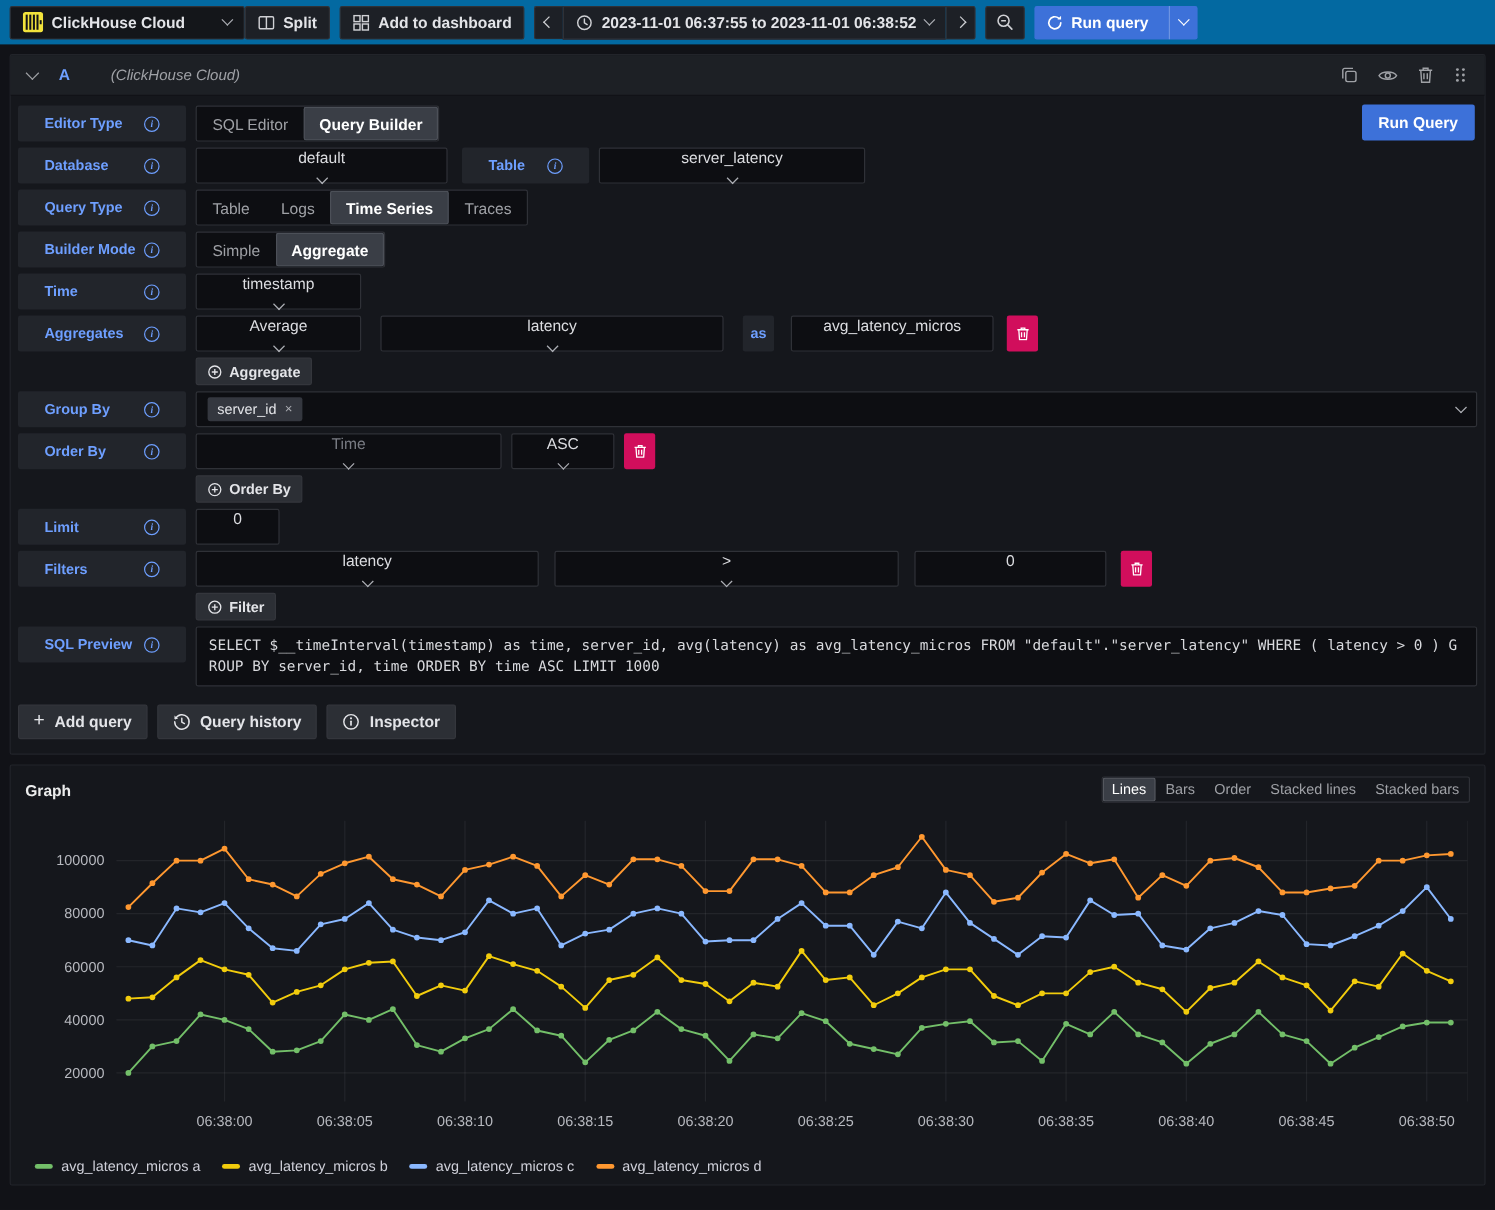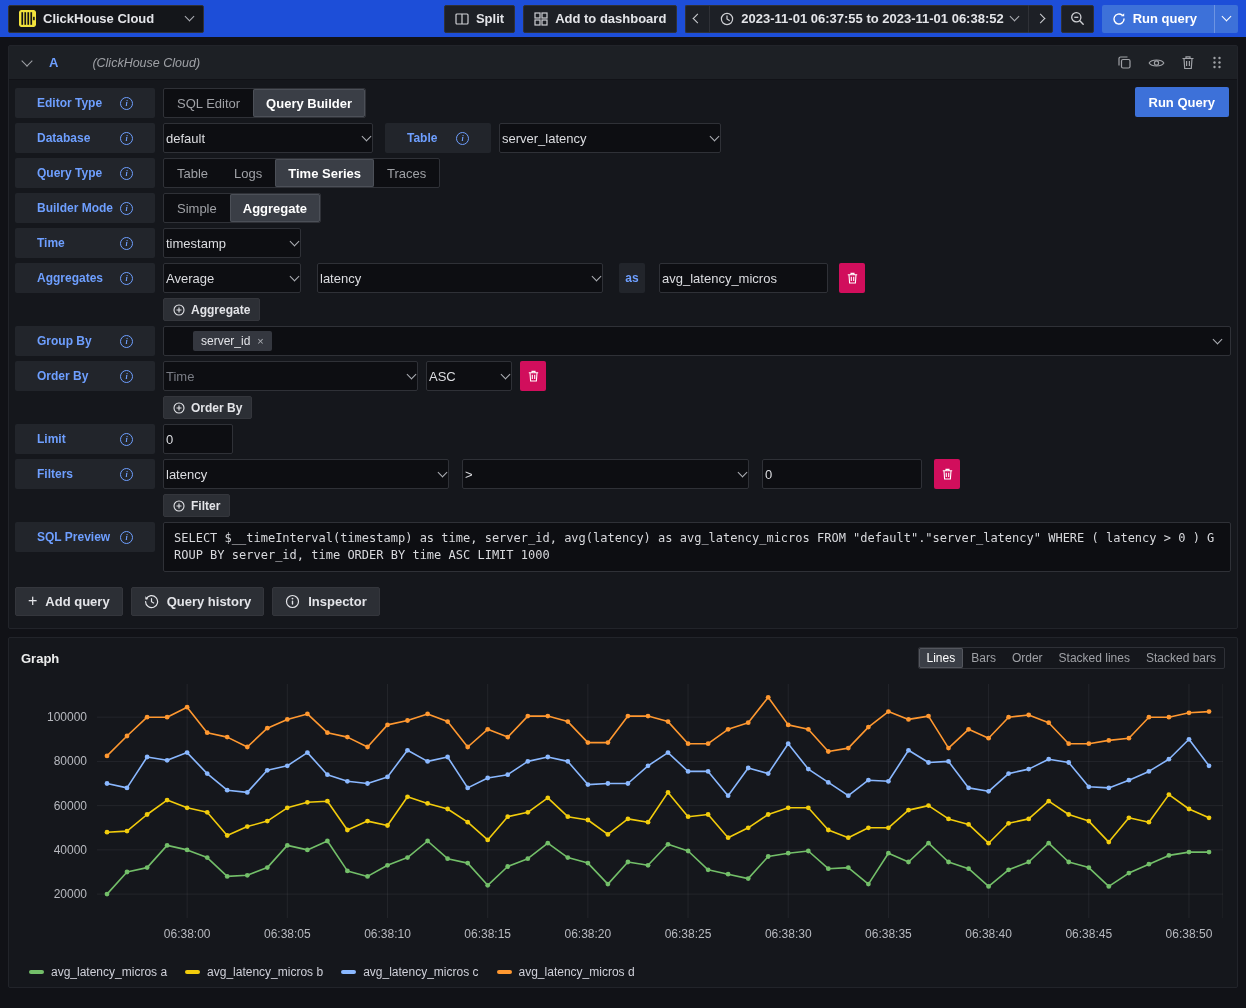--- a/index.html
+++ b/index.html
@@ -6,22 +6,22 @@
   html,body { margin:0; padding:0; overflow:hidden; }
   body {
     width:1246px; height:1008px;
     background:#111217;
     font-family:"Liberation Sans", sans-serif;
     color:#d8d9dd; font-size:13px;
   }
   svg { display:block; }
 
   
-  .topbar { height:37px; background:#1d4ed8; display:flex; align-items:center;
-            justify-content:space-between; padding:0 8px; }
+  .topbar { height:37px; background:#0369a1; display:flex; align-items:center;
+            padding:0 8px; }
   .btn { display:inline-flex; align-items:center; gap:7px; height:28px; padding:0 10px;
          background:#1d2026; border:1px solid #2f3137; border-radius:2px;
          color:#e3e4e8; font-size:13px; font-weight:600; cursor:pointer; white-space:nowrap; }
   .icon-btn { padding:0 8px; }
   .ds-picker { width:196px; justify-content:flex-start; background:#14161a; font-weight:600;}
   .ds-picker .flex-fill { flex:1; }
   .chlogo { width:17px; height:17px; border-radius:2px; }
   .caret { width:7px; height:7px; border-right:1.4px solid #aeb0b6; border-bottom:1.4px solid #aeb0b6;
            transform:rotate(45deg); margin-top:-4px; flex:none; }
   .chev-l { width:7px; height:7px; border-left:1.6px solid #cfd0d4; border-bottom:1.6px solid #cfd0d4;
@@ -55,39 +55,39 @@
   .row { display:flex; align-items:center; margin-bottom:5px; gap:8px; }
   .row.indent { margin-left:148px; }
   .lbl { width:140px; min-width:140px; height:30px; background:#22252b; color:#6e9fff;
          font-size:12px; font-weight:600; display:flex; align-items:center;
          justify-content:space-between; padding:0 22px; border-radius:2px; }
   .info { width:13px; height:13px; border:1.2px solid #6e9fff; border-radius:50%;
           display:flex; align-items:center; justify-content:center; flex:none; cursor:pointer;}
   .info::before { content:"i"; font:italic 700 8px "Liberation Serif", serif; color:#6e9fff; }
   .select, .tinput { height:30px; background:#0d0e12; border:1px solid #2f3137; border-radius:2px;
             display:flex; align-items:center; justify-content:space-between; gap:8px;
-            padding:0 2px; font-size:13px; color:#dcdde1; cursor:pointer; }
+            padding:0 26px; font-size:13px; color:#dcdde1; cursor:pointer;flex-direction:column; }
   .muted { color:#797c84; }
   .toggle-group { display:inline-flex; background:#0d0e12; border:1px solid #2f3137;
                   border-radius:2px; height:30px; align-items:stretch; overflow:hidden; }
   .tg-opt { padding:0 13px; display:flex; align-items:center; color:#9fa1a6; font-size:13px;
             font-weight:500; cursor:pointer; }
   .tg-opt.sel { background:#3a3e46; color:#fff; font-weight:700; border-radius:2px;
                 box-shadow:0 0 0 1px #4c5058 inset; }
   .as-badge { width:26px; height:30px; background:#22252b; border-radius:2px; color:#6e9fff;
               font-size:12px; font-weight:700; display:flex; align-items:center; justify-content:center; }
   .trash-btn { width:26px; height:30px; background:#d10e5c; border:none; border-radius:2px;
                display:flex; align-items:center; justify-content:center; cursor:pointer; flex:none;}
   .add-btn { height:23px; display:inline-flex; align-items:center; gap:6px; padding:0 9px;
              background:#2c2f35; border:1px solid #34363c; border-radius:2px; color:#e3e4e8;
              font-size:12px; font-weight:600; cursor:pointer; }
   .tag-field { flex:1; height:30px; background:#0d0e12; border:1px solid #2f3137; border-radius:2px;
                display:flex; align-items:center; justify-content:space-between; padding:0 9px; cursor:pointer;}
   .tag { background:#34373f; border-radius:2px; height:20px; display:inline-flex; align-items:center;
-         gap:7px; padding:0 8px; font-size:12px; color:#e3e4e8; cursor:pointer;margin-left:20px;}
+         gap:7px; padding:0 8px; font-size:12px; color:#e3e4e8; cursor:pointer;}
   .tag .x { color:#aeb0b6; font-size:11px; }
   .sql-box { flex:1; background:#0d0e12; border:1px solid #2f3137; border-radius:2px;
              padding:7px 10px; font-family:"DejaVu Sans Mono", monospace; font-size:12px;
              line-height:17px; color:#d8d9dd; word-break:break-all; align-self:stretch;}
   .row.top { align-items:flex-start; }
   .run-query-inner { position:absolute; top:41px; right:8px; height:30px; padding:0 14px;
                      background:#3d71d9; border:none; border-radius:2px; color:#fff;
                      font-size:13px; font-weight:600; display:flex; align-items:center; cursor:pointer;}
   .qp-actions { display:flex; gap:8px; padding:10px 6px 12px 6px; }
   .action-btn { height:29px; display:inline-flex; align-items:center; gap:8px; padding:0 12px;

